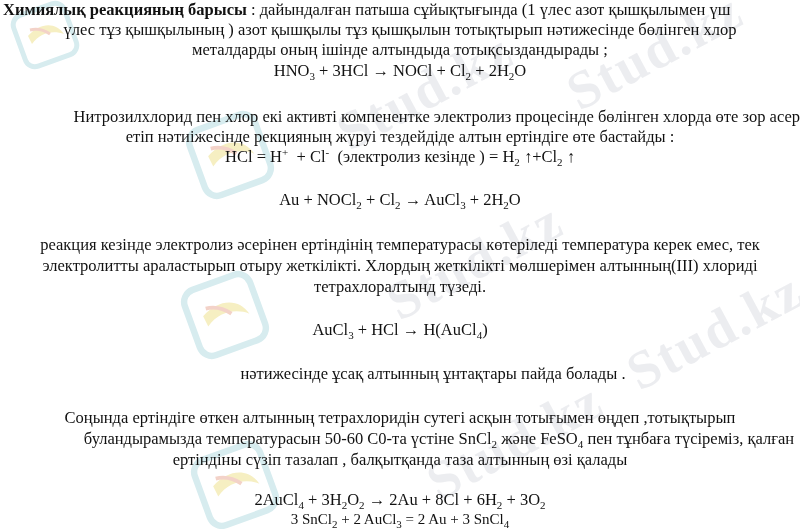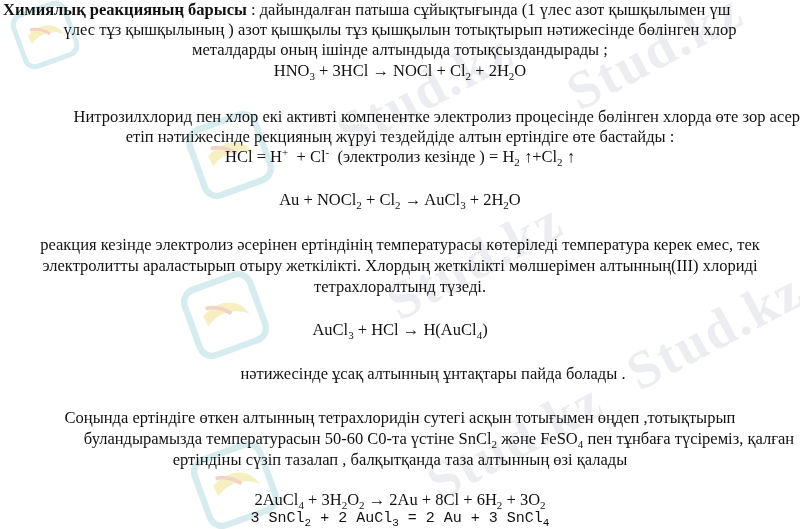--- a/index.html
+++ b/index.html
@@ -14,21 +14,21 @@
       position: absolute; font-family: "Liberation Serif", serif; font-weight: bold;
       font-size: 54px; color: rgba(170,175,185,0.22); transform: rotate(-28deg);
       white-space: nowrap; letter-spacing: 2px;
     }
     .wm-logo { position: absolute; width: 70px; height: 70px; }
     .page { position: relative; z-index: 1; }
     .line { position: absolute; left: 0; width: 800px; text-align: center; font-size: 16.5px; white-space: nowrap; line-height: 20px; }
     .left { text-align: left; }
     .bold { font-weight: bold; }
     sub, sup { font-size: 11px; line-height: 0; }
-    .sans { font-family: Liberation Mono, monospace; font-size: 15px; }
+    .sans { font-family: Liberation Serif, serif; font-size: 15px; }
   </style>
 </head>
 <body>
 
 <div class="wm-layer">
   <div class="wm-text" style="left:330px; top:60px;">Stud.kz</div>
   <div class="wm-text" style="left:380px; top:230px;">Stud.kz</div>
   <div class="wm-text" style="left:560px; top:20px;">Stud.kz</div>
   <div class="wm-text" style="left:620px; top:300px;">Stud.kz</div>
   <div class="wm-text" style="left:420px; top:410px;">Stud.kz</div>

